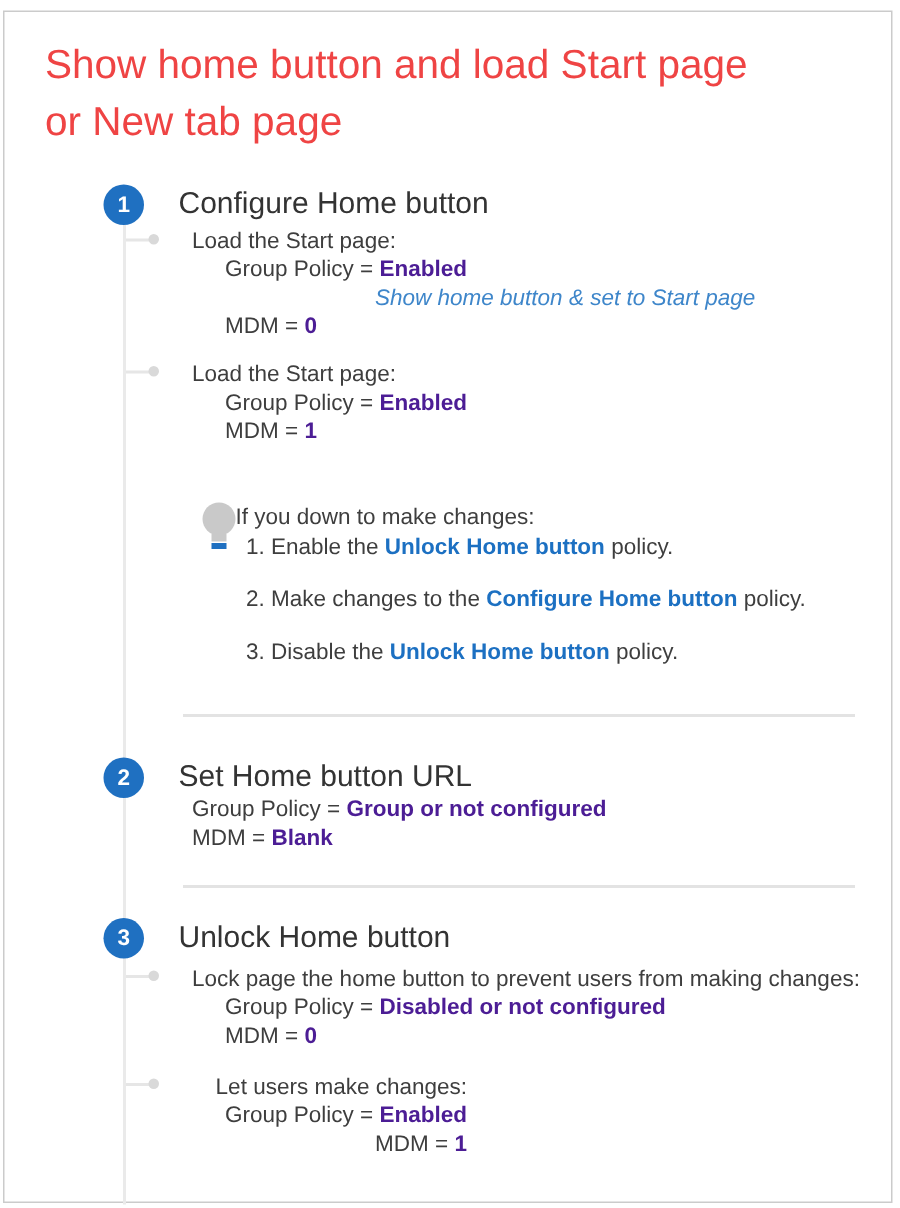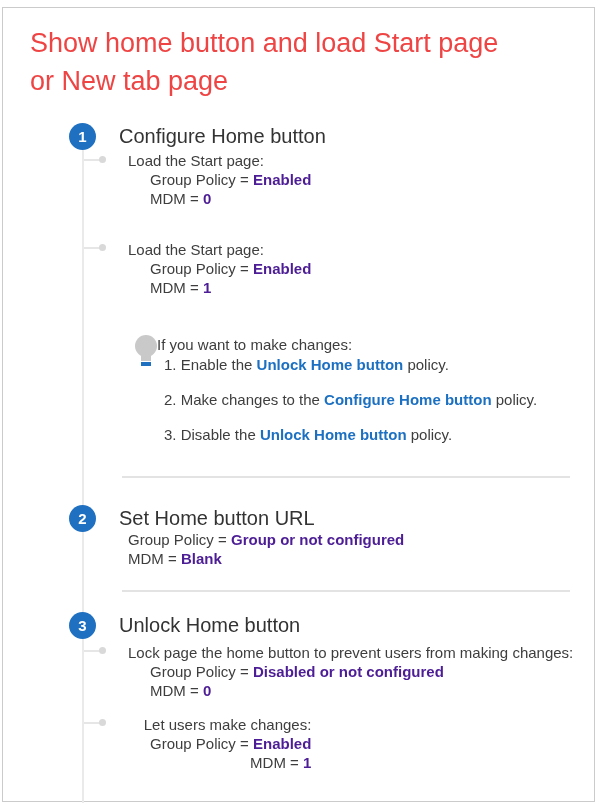--- a/index.html
+++ b/index.html
@@ -58,37 +58,38 @@
 <div class="step-circle" style="left:69px;top:123px;">
   <span>1</span>
 </div>
 <div class="step-heading" style="top:124px;">Configure Home button</div>
 
 <div class="conn" style="top:159px;"></div>
 <div class="dot" style="top:156px;"></div>
 <div class="tblock" style="top:151px;">
   <div>Load the Start page:</div>
   <div class="ind"><span>Group Policy = </span><span class="val">Enabled</span></div>
+  <div class="note">Show home button &amp; set to Start page</div>
   <div class="ind"><span>MDM = </span><span class="val">0</span></div>
 </div>
 
 <div class="conn" style="top:247px;"></div>
 <div class="dot" style="top:244px;"></div>
 <div class="tblock" style="top:240px;">
   <div>Load the Start page:</div>
   <div class="ind"><span>Group Policy = </span><span class="val">Enabled</span></div>
   <div class="ind"><span>MDM = </span><span class="val">1</span></div>
 </div>
 
 <div class="bulb">
   <div class="globe"></div>
   <div class="neck"></div>
   <div class="base"></div>
 </div>
-<div class="tip-intro" style="top:335px;">If you want to make changes:</div>
+<div class="tip-intro" style="top:335px;">If you down to make changes:</div>
 <div class="tip-item" style="top:355px;"><span>1. Enable the </span><span class="tip-link">Unlock Home button</span><span> policy.</span></div>
 <div class="tip-item" style="top:390px;"><span>2. Make changes to the </span><span class="tip-link">Configure Home button</span><span> policy.</span></div>
 <div class="tip-item" style="top:425px;"><span>3. Disable the </span><span class="tip-link">Unlock Home button</span><span> policy.</span></div>
 
 <div class="sep" style="top:476px;"></div>
 
 <div class="step-circle" style="left:69px;top:505px;">
   <span>2</span>
 </div>
 <div class="step-heading" style="top:506px;">Set Home button URL</div>

